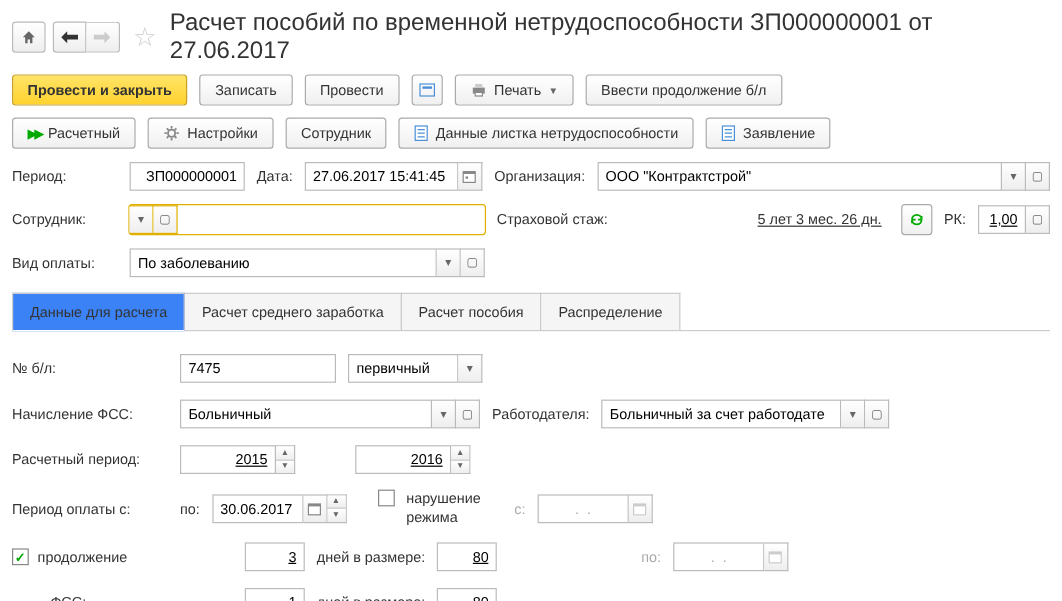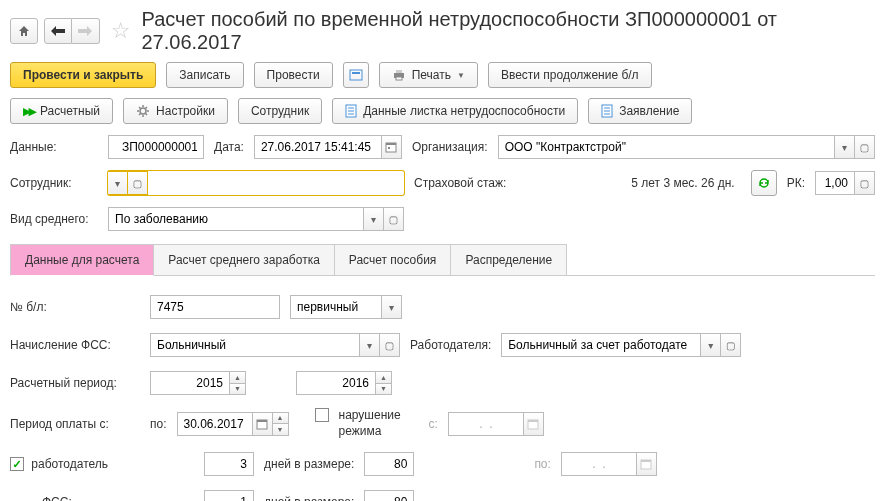--- a/index.html
+++ b/index.html
@@ -26,26 +26,26 @@
 .field-group { display: flex; align-items: center; }
 .field { height: 24px; border: 1px solid #bbb; padding: 0 6px; background: #fff; font-size: 12px; }
 .field-btn { width: 20px; height: 24px; border: 1px solid #bbb; border-left: none; background: linear-gradient(#fff, #eee); display: flex; align-items: center; justify-content: center; cursor: pointer; font-size: 10px; color: #666; }
 .field-highlight .field, .field-highlight .field-btn { border-color: #e0b000; }
 .field-highlight { box-shadow: 0 0 0 1px #e0b000; border-radius: 2px; }
 .spinner-btns { display: flex; flex-direction: column; width: 16px; height: 24px; border: 1px solid #bbb; border-left: none; }
 .spinner-btns span { flex: 1; display: flex; align-items: center; justify-content: center; font-size: 7px; cursor: pointer; background: linear-gradient(#fff, #eee); color: #666; }
 .spinner-btns span:first-child { border-bottom: 1px solid #bbb; }
 .tabs { display: flex; border-bottom: 1px solid #ccc; margin-top: 12px; margin-bottom: 14px; }
 .tab { padding: 8px 14px; border: 1px solid #ccc; border-bottom: none; background: #f5f5f5; cursor: pointer; margin-right: -1px; position: relative; }
-.tab.active { background: #f9a8d4; border-bottom: 1px solid #fff; margin-bottom: -1px; z-index: 1; }
+.tab.active { background: #3b82f6; border-bottom: 1px solid #fff; margin-bottom: -1px; z-index: 1; }
 .tab-content { padding: 4px 0; }
 .content-row { display: flex; align-items: center; gap: 10px; margin-bottom: 12px; min-height: 26px; }
 .content-label { width: 130px; white-space: nowrap; }
 .checkbox { width: 14px; height: 14px; border: 1px solid #888; display: inline-flex; align-items: center; justify-content: center; margin-right: 4px; font-size: 11px; color: #0a0; font-weight: bold; }
-.right-align { text-align: right; }
+.right-align { text-align: right; text-decoration: underline; }
 .disabled { color: #aaa; }
 .gap-spacer { width: 30px; }
 .flex-1 { flex: 1; }
 svg { display: block; }
 </style>
 </head>
 <body>
 
 <div class="top-nav">
   <div class="nav-btn">
@@ -144,21 +144,21 @@
           <line x1="3" y1="4" x2="9" y2="4" stroke="#4a90d9"></line>
           <line x1="3" y1="7" x2="9" y2="7" stroke="#4a90d9"></line>
           <line x1="3" y1="10" x2="9" y2="10" stroke="#4a90d9"></line>
         </svg>
     </span>
     <span>Заявление</span>
   </div>
 </div>
 
 <div class="form-row">
-  <span class="label" style="width:88px">Данные:</span>
+  <span class="label" style="width:88px">Период:</span>
   <div class="field-group">
     <input class="field" style="width: 96px; padding-left: 13px;" value="ЗП000000001">
   </div>
   <span class="label">Дата:</span>
   <div class="field-group">
     <input class="field" style="width: 128px;" value="27.06.2017 15:41:45">
     <div class="field-btn">
       <span class="icon">
         <svg width="12" height="12" viewBox="0 0 12 12">
             <rect x="1" y="2" width="10" height="9" fill="#fff" stroke="#888"></rect>
@@ -203,21 +203,21 @@
   <span class="label">РК:</span>
   <div class="field-group">
     <input class="field right-align" style="width: 40px;" value="1,00">
     <div class="field-btn">
         <span>▢</span>
       </div>
   </div>
 </div>
 
 <div class="form-row">
-  <span class="label" style="width:88px">Вид среднего:</span>
+  <span class="label" style="width:88px">Вид оплаты:</span>
   <div class="field-group" style="width:296px">
     <input class="field flex-1" value="По заболеванию" style="">
     <div class="field-btn">
         <span>▾</span>
       </div>
     <div class="field-btn">
         <span>▢</span>
       </div>
   </div>
 </div>
@@ -318,21 +318,21 @@
               <rect x="1" y="2" width="10" height="2" fill="#ccc"></rect>
             </svg>
           </span>
       </div>
     </div>
   </div>
 
   <div class="content-row">
     <span class="content-label">
       <span class="checkbox">✓</span>
-      <span>работодатель</span>
+      <span>продолжение</span>
     </span>
     <div style="width:44px"></div>
     <div class="field-group">
       <input class="field right-align" style="width: 50px;" value="3">
     </div>
     <span class="label">дней в размере:</span>
     <div class="field-group">
       <input class="field right-align" style="width: 50px;" value="80">
     </div>
     <div style="width:100px"></div>

